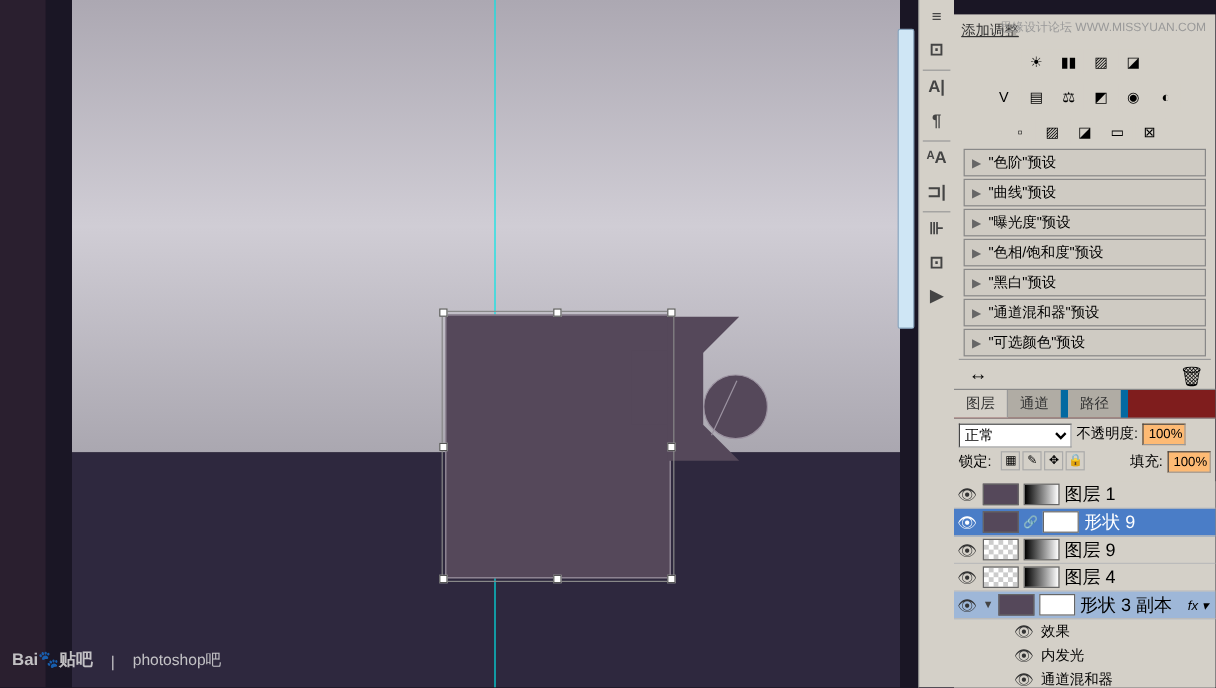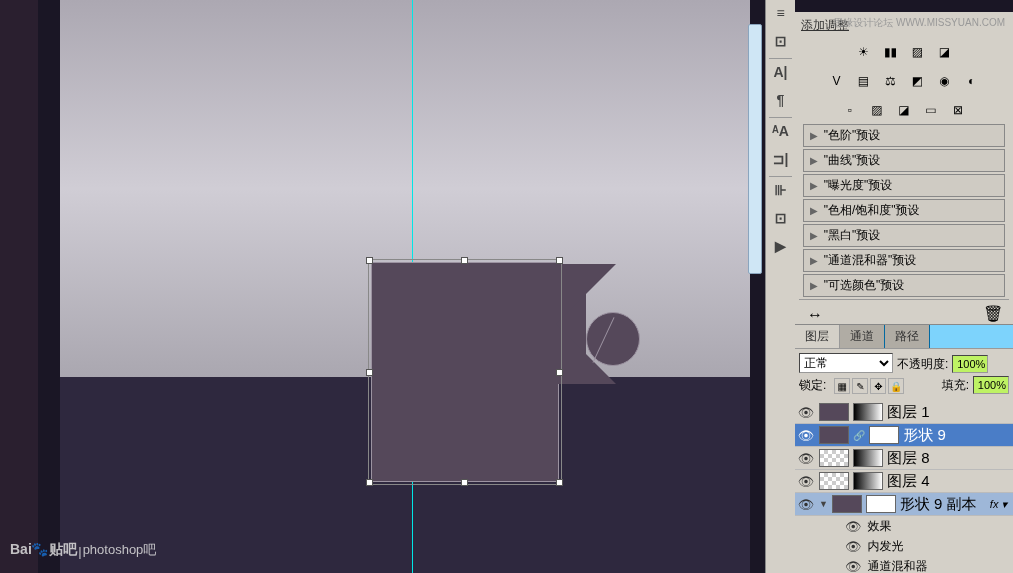--- a/index.html
+++ b/index.html
@@ -30,50 +30,50 @@
 .adj-panel { padding: 2px 4px; }
 .adj-title { font-size: 12px; padding: 3px 2px; color: #333; text-decoration: underline; }
 .adj-icons-row { display: flex; justify-content: center; gap: 2px; padding: 4px 0; }
 .adj-icon { width: 25px; height: 21px; background: #d4d0c8; border: 1px solid transparent; display: flex; align-items: center; justify-content: center; font-size: 12px; }
 .preset-item { border: 1px solid #888; margin: 0 4px 2px 4px; padding: 2px 6px; font-size: 12px; display: flex; align-items: center; gap: 6px; background: #cfcbc3; }
 .preset-arrow { color: #666; font-size: 10px; }
 .panel-footer { display: flex; justify-content: space-between; padding: 4px 8px; border-top: 1px solid #999; }
 .footer-icon { width: 18px; height: 14px; }
 
 .layers-panel { border-top: 1px solid #888; }
-.tabs { display: flex; background: #7dd3fc; border-bottom: 1px solid #999; }
+.tabs { display: flex; background: #7f1d1d; border-bottom: 1px solid #999; }
 .tab { padding: 3px 10px; font-size: 12px; color: #333; }
 .tab.active { background: #d4d0c8; border-right: 1px solid #999; }
-.tab.inactive { background: #b0aca4; border-right: 1px solid #0369a1; padding-left: 10px; }
+.tab.inactive { background: #b0aca4; border-right: 6px solid #0369a1; padding-left: 10px; }
 
 .layer-controls { padding: 4px 4px; font-size: 12px; }
-.ctrl-row { display: flex; align-items: flex-end; gap: 4px; margin-bottom: 3px; }
+.ctrl-row { display: flex; align-items: flex-start; gap: 4px; margin-bottom: 3px; }
 .blend-select { width: 94px; height: 20px; font-size: 12px; border: 1px inset #999; background: #fff; }
-.ctrl-input { width: 36px; height: 18px; font-size: 11px; border: 1px inset #999; background: #bef264; text-align: right; padding-right: 2px; }
+.ctrl-input { width: 36px; height: 18px; font-size: 11px; border: 1px inset #999; background: #fdba74; text-align: right; padding-right: 2px; }
 .lock-icons { display: flex; gap: 2px; margin-left: 4px; }
 .lock-icon { width: 16px; height: 16px; border: 1px solid #aaa; display: flex; align-items: center; justify-content: center; font-size: 10px; }
 
 .layer-list { background: #d4d0c8; }
 .layer-row { display: flex; align-items: center; height: 23px; border-bottom: 1px solid #bbb; font-size: 12px; padding-left: 2px; gap: 4px; }
 .layer-row.selected { background: #4a7dc7; color: #fff; }
 .layer-row.group-selected { background: #9eb7d8; }
 .eye-col { width: 18px; text-align: center; }
 .eye-icon { font-size: 13px; color: #333; }
 .layer-row.selected .eye-icon { color: #fff; }
 .thumb { width: 30px; height: 18px; background: #fff; border: 1px solid #666; flex-shrink: 0; }
 .thumb.shape { background: #55485a; }
 .thumb.mask { background: #fff; position: relative; }
 .thumb.checker { background: repeating-conic-gradient(#ccc 0 25%, #fff 0 50%) 0 0/8px 8px; }
 .thumb.gradient { background: linear-gradient(90deg, #000 0%, #fff 100%); }
 .layer-name { font-size: 15px; white-space: nowrap; }
 .fx-label { margin-left: auto; margin-right: 6px; font-style: italic; font-size: 11px; }
 .sub-row { padding-left: 50px; height: 20px; display: flex; align-items: center; gap: 6px; font-size: 12px; }
 
 .watermark-top { position: absolute; top: 4px; right: 8px; font-size: 10px; color: #999; }
-.watermark-bottom { position: absolute; left: 10px; bottom: 14px; display: flex; align-items: flex-end; gap: 1px; color: #ddd; font-size: 13px; opacity: 0.85; }
+.watermark-bottom { position: absolute; left: 10px; bottom: 14px; display: flex; align-items: flex-end; gap: 15px; color: #ddd; font-size: 13px; opacity: 0.85; }
 .watermark-bottom .logo { font-weight: bold; font-size: 14px; }
 
 .vscroll { position: absolute; left: 748px; top: 24px; width: 14px; height: 250px; background: #cfe6f5; border: 1px solid #8aa5be; border-radius: 2px; }
 </style>
 </head>
 <body>
 
 <div class="canvas-area">
   <div class="left-strip"></div>
   <div class="doc-bg-top"></div>
@@ -216,34 +216,34 @@
           <div class="eye-col"><span class="eye-icon">👁</span></div>
           <div class="thumb shape"></div>
           <span style="font-size:10px">🔗</span>
           <div class="thumb mask"></div>
           <span class="layer-name">形状 9</span>
         </div>
         <div class="layer-row">
           <div class="eye-col"><span class="eye-icon">👁</span></div>
           <div class="thumb checker"></div>
           <div class="thumb gradient"></div>
-          <span class="layer-name">图层 8</span>
+          <span class="layer-name">图层 9</span>
         </div>
         <div class="layer-row">
           <div class="eye-col"><span class="eye-icon">👁</span></div>
           <div class="thumb checker"></div>
           <div class="thumb gradient"></div>
           <span class="layer-name">图层 4</span>
         </div>
         <div class="layer-row group-selected">
           <div class="eye-col"><span class="eye-icon">👁</span></div>
           <span style="font-size:9px;color:#444">▼</span>
           <div class="thumb shape"></div>
           <div class="thumb mask"></div>
-          <span class="layer-name">形状 9 副本</span>
+          <span class="layer-name">形状 3 副本</span>
           <span class="fx-label">fx ▾</span>
         </div>
         <div class="sub-row">
           <span class="eye-icon">👁</span>
           <span>效果</span>
         </div>
         <div class="sub-row">
           <span class="eye-icon">👁</span>
           <span>内发光</span>
         </div>

